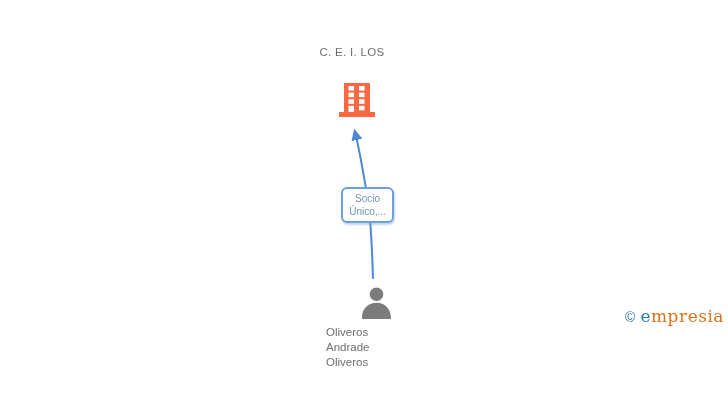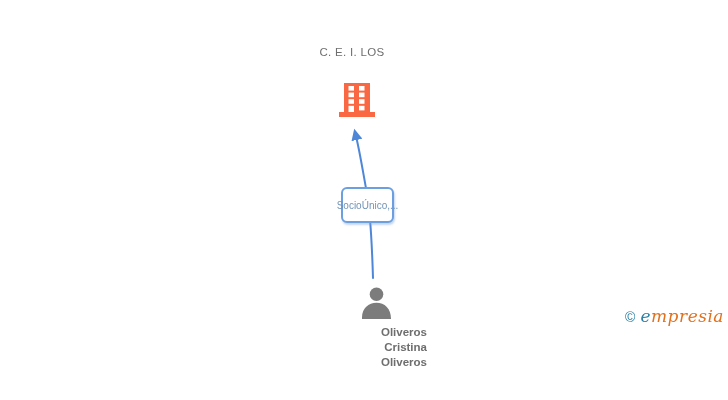--- a/index.html
+++ b/index.html
@@ -23,42 +23,41 @@
   .building-svg { position: absolute; left: 339px; top: 83px; cursor: pointer; }
 
   
   .edge-svg { position: absolute; left: 0; top: 0; pointer-events: none; }
   .edge-label {
     position: absolute; left: 341px; top: 187px;
     width: 53px; height: 36px; box-sizing: border-box;
     background: #ffffff;
     border: 2px solid #6b9fe0; border-radius: 6px;
     box-shadow: 1px 2px 2px rgba(130,165,215,0.45);
-    display: flex; flex-direction: row; justify-content: center; align-items: center;
+    display: flex; flex-direction: column; justify-content: center; align-items: center;
     font-size: 10px; line-height: 13px; color: #7193b8;
     cursor: pointer;
   }
 
   
   .person-svg { position: absolute; left: 361px; top: 287px; cursor: pointer; }
   .person-name {
     position: absolute; left: 326px; top: 325px; width: 101px;
-    text-align: right;
+    text-align: left;
     font-size: 11.5px; line-height: 15px;
     color: #6e6e6e;
-    font-weight: bold;
   }
 
   
   .watermark {
     position: absolute; right: 4px; bottom: 2px;
     display: flex; align-items: baseline;
   }
   .wm-copy { color: #2b7fa3; font-size: 14px; margin-right: 5px; }
-  .wm-brand { font-family: "DejaVu Serif", serif; font-style: italic; font-size: 17px; letter-spacing: 0.5px; }
+  .wm-brand { font-family: "DejaVu Serif", serif; font-size: 17px; letter-spacing: 0.5px; }
   .wm-e { color: #2b7fa3; }
   .wm-rest { color: #e2711d; }
 </style>
 </head>
 <body>
 
 <div class="stage">
 
   <svg class="edge-svg" width="728" height="400" viewBox="0 0 728 400">
     <defs>
@@ -91,21 +90,21 @@
     <div>Único,...</div>
   </div>
 
   <svg class="person-svg" width="31" height="32" viewBox="0 0 31 32">
     <circle cx="15.5" cy="7.2" r="6.8" fill="#7c7c7c"></circle>
     <path d="M1,32 L1,30 C1,21.5 7.5,15.8 15.5,15.8 C23.5,15.8 30,21.5 30,32 Z" fill="#7c7c7c"></path>
   </svg>
 
   <div class="person-name">
     <div>Oliveros</div>
-    <div>Cristina</div>
+    <div>Andrade</div>
     <div>Oliveros</div>
   </div>
 
   <div class="watermark">
     <span class="wm-copy">©</span>
     <span class="wm-brand"><span class="wm-e">e</span><span class="wm-rest">mpresia</span></span>
   </div>
 
 </div>
 

